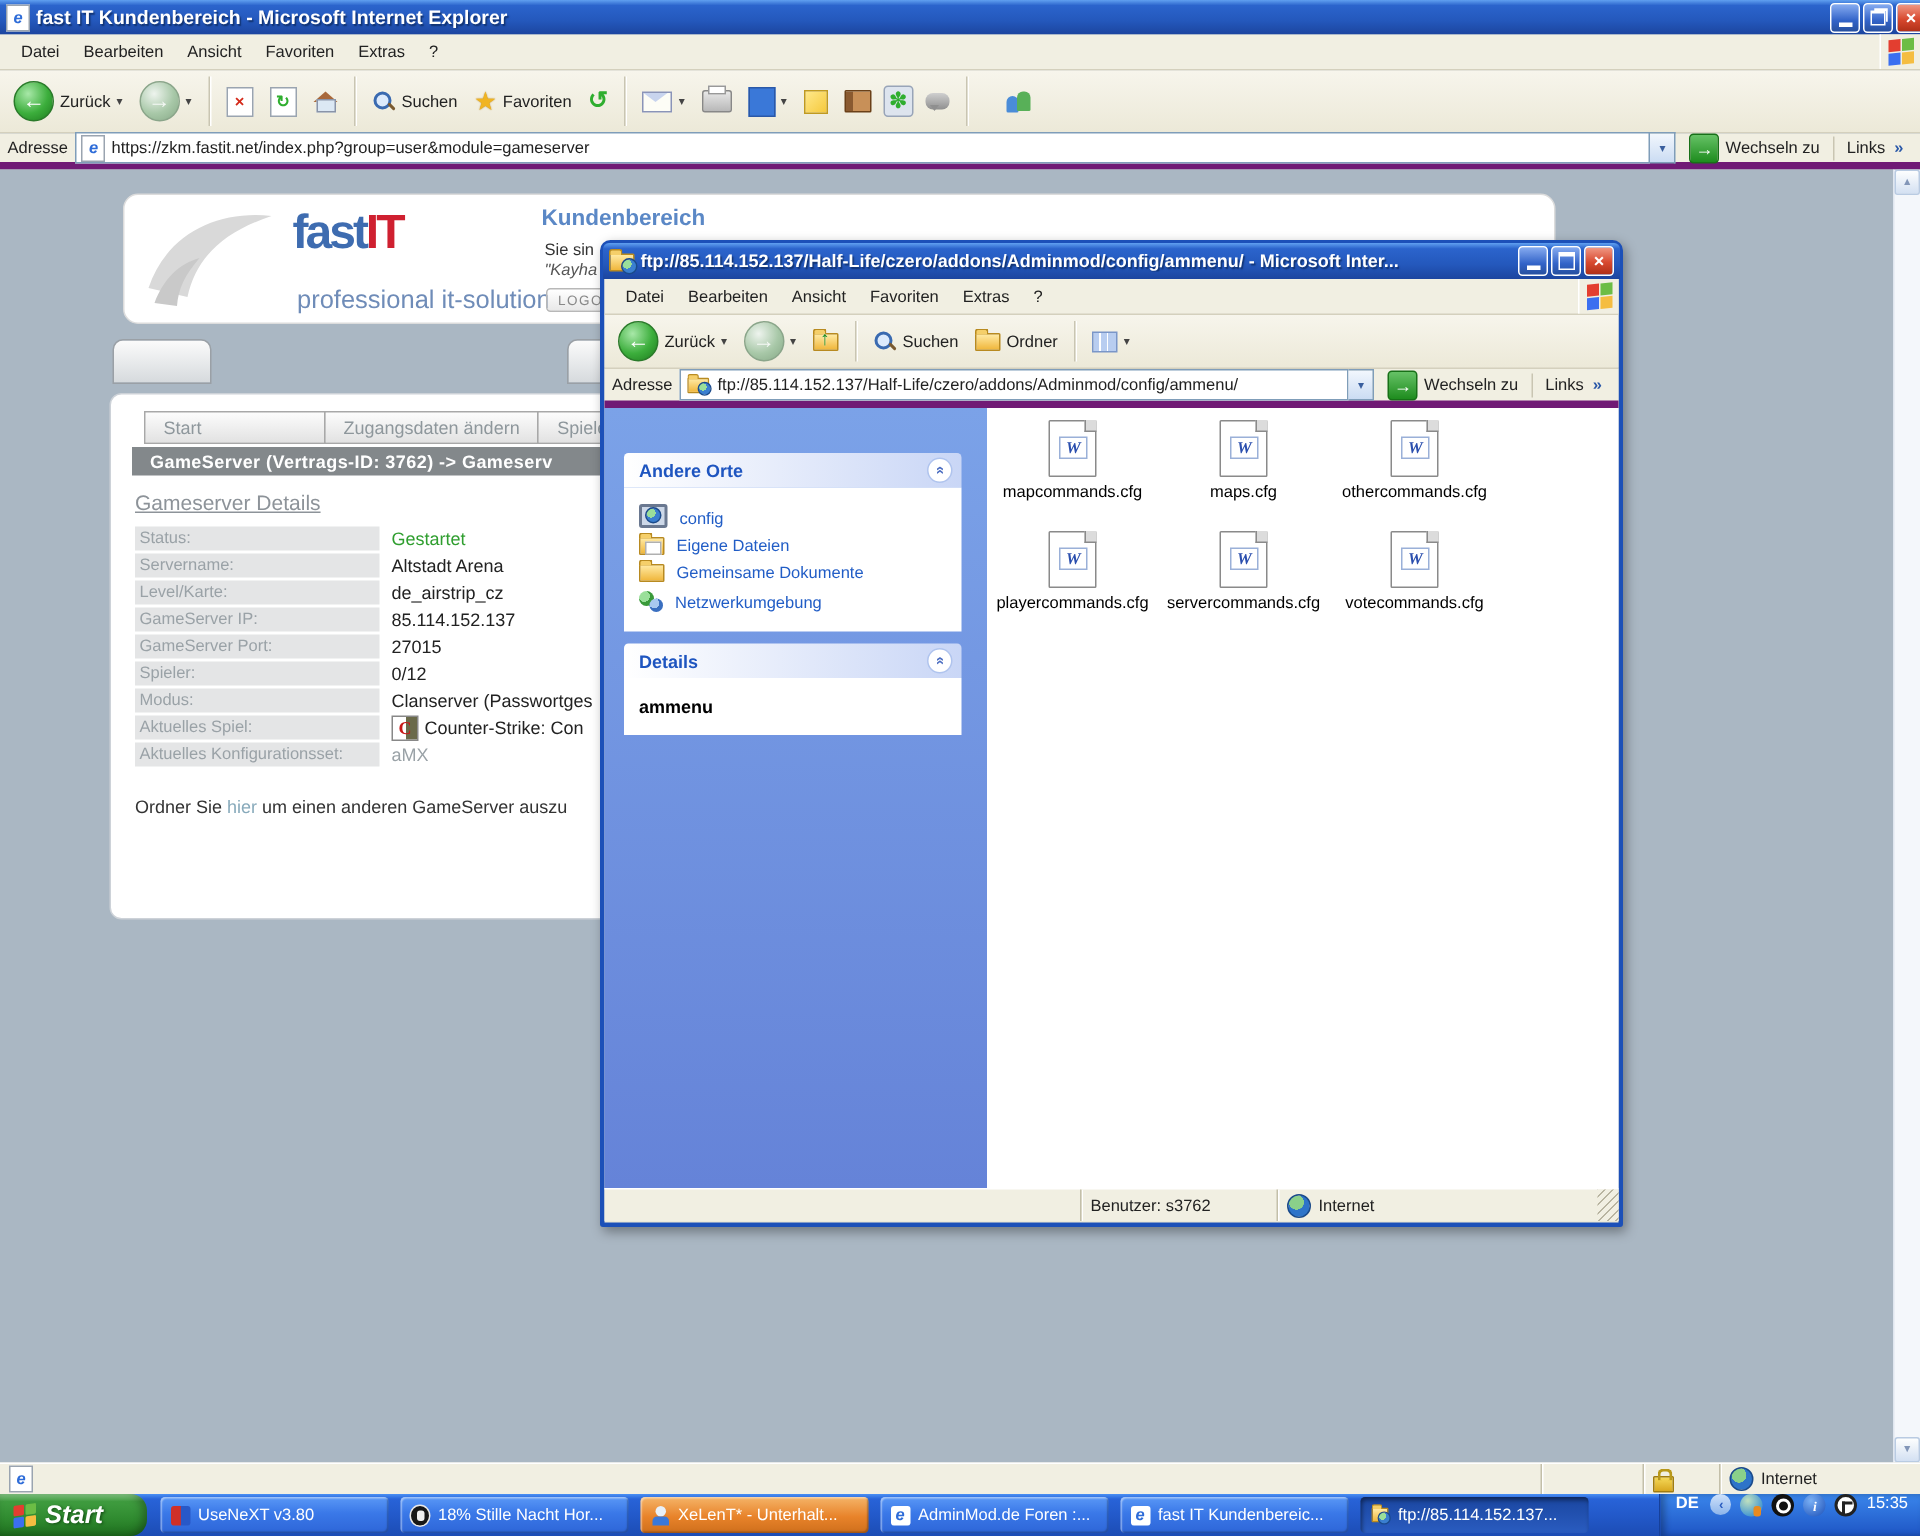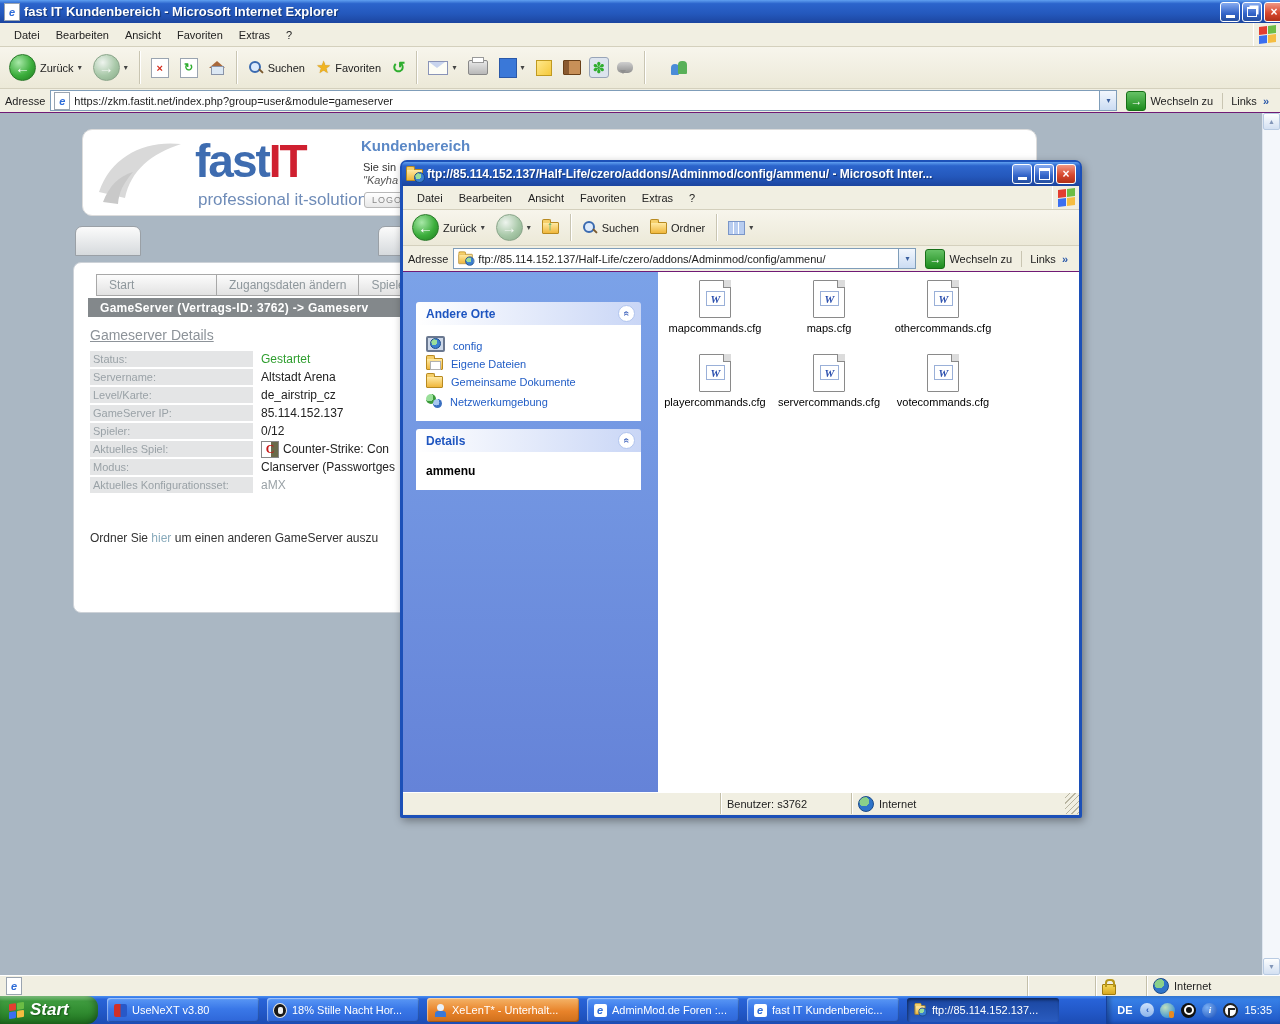--- a/index.html
+++ b/index.html
@@ -32,21 +32,21 @@
     border-bottom:1px solid #d4d0bd;padding:0 6px;gap:5px}
   .tbtn{display:flex;align-items:center;gap:4px;padding:2px 3px;border-radius:3px}
   .tlbl{font-size:11px;color:#222}
   .caret{font-size:8px;color:#444}
   .vsep{width:1px;align-self:stretch;margin:4px 3px;background:#c9c5b2;box-shadow:1px 0 0 #fff}
   .cbtn{width:25px;height:25px;border-radius:50%;display:flex;align-items:center;justify-content:center;
     color:#fff;font-size:15px;font-weight:bold;line-height:1}
   .cbtn.green{background:radial-gradient(circle at 35% 30%,#a8e8a8,#3cae3c 55%,#1d7a1d);border:1px solid #2a7a2a}
   .cbtn.grey{background:radial-gradient(circle at 35% 30%,#eef4ee,#a8c8a8 55%,#86a886);border:1px solid #8aa58a;color:#f4f8f4}
   .addressbar{display:flex;align-items:center;gap:5px;background:#f1efe2;
-    border-bottom:1px solid #701a75;padding:2px 5px;color:#222}
+    border-bottom:5px solid #701a75;padding:2px 5px;color:#222}
   .addr-input{flex:1;height:19px;background:#fff;border:1px solid #7f9db9;display:flex;
     align-items:center;gap:4px;padding:0 3px;white-space:nowrap;overflow:hidden}
   .addr-drop{width:17px;height:21px;border:1px solid #7f9db9;border-left:none;box-sizing:border-box;
     background:linear-gradient(180deg,#f2f7fd,#cbdcf3);display:flex;align-items:center;justify-content:center;
     color:#3a5f9e;font-size:8px;margin-left:-5px}
   .go-box{display:flex;align-items:center;gap:4px;padding:1px 4px}
   .go-arrow{width:18px;height:18px;border-radius:3px;background:linear-gradient(180deg,#66c266,#1e8c1e);
     border:1px solid #187018;color:#fff;display:flex;align-items:center;justify-content:center;font-weight:bold;font-size:12px}
   .links-box{display:flex;align-items:center;gap:6px;border-left:1px solid #c9c5b2;padding:2px 6px 2px 8px}
   .statusbar{display:flex;align-items:stretch;background:#f1efe2;border-top:1px solid #fff;
@@ -116,21 +116,21 @@
     font-family:"Liberation Serif",serif;font-style:italic;font-size:11px}
   
   #main-title{left:0;top:0;width:1280px;height:23px}
   #main-menu{left:0;top:23px;width:1280px;height:24px;box-sizing:border-box}
   #main-toolbar{left:0;top:47px;width:1280px;height:42px;box-sizing:border-box}
   #main-address{left:0;top:89px;width:1280px;height:24px;box-sizing:border-box}
   #main-content{left:0;top:113px;width:1280px;height:862px;background:#aab7c3;overflow:hidden}
   #main-status{left:0;top:975px;width:1280px;height:21px;box-sizing:border-box}
   
   .headerbox{left:82px;top:16px;width:953px;height:85px;background:#fff;border:1px solid #dcdcdc;border-radius:10px}
-  .logo-text{left:112px;top:8px;font-size:46px;font-weight:bold;letter-spacing:-2px;line-height:1}
+  .logo-text{left:112px;top:8px;font-size:32px;font-weight:bold;letter-spacing:-2px;line-height:1}
   .logo-tag{left:115px;top:60px;font-size:17px;color:#6f8cb8}
   .k-title{left:278px;top:7px;font-size:15px;font-weight:bold;color:#5b88c6}
   .greet1{left:280px;top:31px;font-size:11px;color:#333}
   .greet2{left:280px;top:44px;font-size:11px;font-style:italic;color:#555}
   .logout-btn{left:281px;top:62px;font-size:9px;letter-spacing:1px;color:#888;
     border:1px solid #b8b8b8;border-radius:3px;padding:2px 7px;background:linear-gradient(180deg,#fff,#e8e8e8)}
   .navtab{top:113px;height:30px;background:linear-gradient(180deg,#fbfbfb,#d6dadd);
     border:1px solid #9aa0a6;border-radius:7px 7px 0 0;box-sizing:border-box;
     display:flex;align-items:center;font-size:13px;color:#333}
   .contentbox{left:73px;top:149px;width:965px;height:349px;background:#fff;
@@ -204,21 +204,21 @@
   .task.orange{background:linear-gradient(180deg,#f5b468,#e8832a 55%,#cf6f1c)}
   .ticon{flex:0 0 auto;width:14px;height:14px;display:flex;align-items:center;justify-content:center}
   .t-e{color:#eaf2ff;background:#fff;border-radius:2px;width:13px;height:13px;display:flex;
     align-items:center;justify-content:center;color:#2e6cd8;font-weight:bold;font-style:italic;font-size:11px}
   .t-usenext{width:13px;height:13px;background:linear-gradient(90deg,#d03028 48%,#2858c8 52%);border-radius:2px}
   .t-night{width:13px;height:13px;border-radius:50%;background:#181818;border:1px solid #e8e8e8;position:relative}
   .t-night::before{content:"";position:absolute;left:4px;top:3px;width:5px;height:7px;background:#f0f0f0;border-radius:2px}
   .t-person{width:13px;height:13px;position:relative}
   .t-person::before{content:"";position:absolute;left:3px;top:0;width:7px;height:7px;border-radius:50%;background:#e8f0f8}
   .t-person::after{content:"";position:absolute;left:1px;bottom:0;width:11px;height:6px;border-radius:3px 3px 0 0;background:#3a78d8}
-  .tray{right:0;top:0;height:28px;display:flex;align-items:center;gap:6px;padding:0 8px 0 10px;
+  .tray{right:0;top:0;height:28px;display:flex;align-items:flex-start;gap:6px;padding:0 8px 0 10px;
     color:#fff;background:linear-gradient(180deg,#3a86ec,#1e55c4);border-left:1px solid #16409a;
     box-shadow:inset 3px 0 4px rgba(0,0,0,.28)}
   .trayicon{width:15px;height:15px;border-radius:50%;display:flex;align-items:center;justify-content:center;font-size:9px}
   .tr-chev{background:linear-gradient(180deg,#cfe2fb,#8cb4ea);color:#2a5cc0;font-weight:bold;width:14px;height:14px}
   .tr-msn{background:radial-gradient(circle at 35% 30%,#bfe0bf,#4a9ad0 70%);position:relative}
   .tr-msn::after{content:"";position:absolute;right:1px;bottom:0;width:5px;height:7px;background:#e88a20;border-radius:2px}
   .tr-steam{background:#111;color:#fff}
   .tr-steam::before{content:"";width:6px;height:6px;border-radius:50%;border:2px solid #fff}
   .tr-info{background:radial-gradient(circle at 35% 30%,#7ab0f5,#1c50b8);color:#fff;font-weight:bold;font-family:"Liberation Serif",serif;font-style:italic}
   .tr-doc{background:#fff;border:2px solid #222;box-sizing:border-box;color:#222;position:relative;width:15px;height:15px}
@@ -380,34 +380,38 @@
         </div>
       <div class="drow">
           <span class="dlabel">Level/Karte:</span>
           <span class="dvalue">de_airstrip_cz</span>
         </div>
       <div class="drow">
           <span class="dlabel">GameServer IP:</span>
           <span class="dvalue">85.114.152.137</span>
         </div>
       <div class="drow">
+          <span class="dlabel">GameServer Port:</span>
+          <span class="dvalue">27015</span>
+        </div>
+      <div class="drow">
           <span class="dlabel">Spieler:</span>
           <span class="dvalue">0/12</span>
+        </div>
+      <div class="drow">
+          <span class="dlabel">Modus:</span>
+          <span class="dvalue">Clanserver (Passwortges</span>
         </div>
       <div class="drow">
         <span class="dlabel">Aktuelles Spiel:</span>
         <span class="dvalue">
           <span class="csicon">C</span>
           <span>Counter-Strike: Con</span>
         </span>
       </div>
-      <div class="drow">
-          <span class="dlabel">Modus:</span>
-          <span class="dvalue">Clanserver (Passwortges</span>
-        </div>
       <div class="drow">
           <span class="dlabel">Aktuelles Konfigurationsset:</span>
           <span class="dvalue val-grey">aMX</span>
         </div>
     </div>
 
     <div class="abs pnote">
       <span>Ordner Sie </span><span class="lnk">hier</span><span> um einen anderen GameServer auszu</span>
     </div>
   </div>

